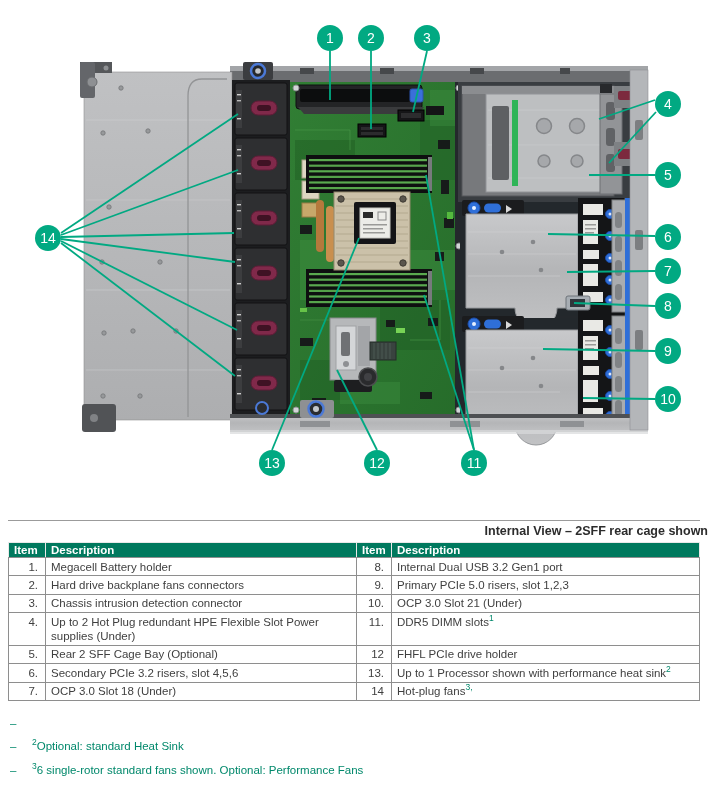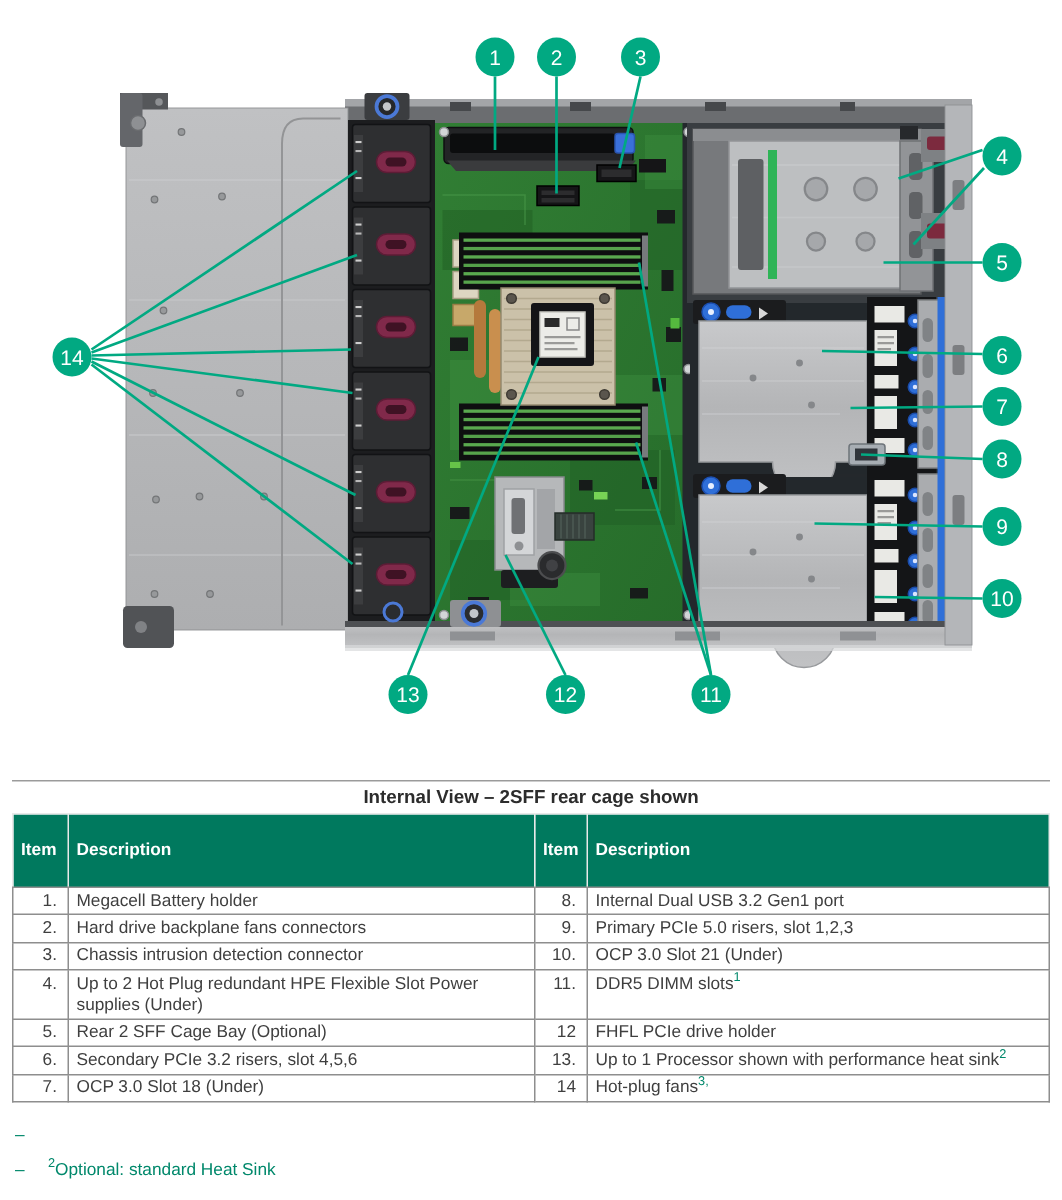--- a/index.html
+++ b/index.html
@@ -5,26 +5,26 @@
   :root{
     --accent:#01A982;
     --header-bg:#00795E;
     --notes-green:#00886B;
   }
   html,body{margin:0;padding:0;background:#fff;}
   body{width:708px;height:800px;font-family:"Liberation Sans",sans-serif;color:#3f3f3f;overflow:hidden;}
   .figure{position:relative;width:708px;height:518px;background:#fff;}
   .figure svg{display:block;}
   .divider{border:none;border-top:1px solid #9b9b9b;margin:2px 8px 0 8px;}
-  .caption-title{text-align:center;font-weight:bold;font-size:12.5px;color:#2c2c2c;margin:3px 0 4px 0;}
+  .caption-title{text-align:right;font-weight:bold;font-size:12.5px;color:#2c2c2c;margin:3px 0 4px 0;}
   table{border-collapse:collapse;margin:0 8px;width:692px;table-layout:fixed;font-size:11.5px;}
   col.c-item-l{width:37px}
   col.c-desc-l{width:311px}
   col.c-item-r{width:35px}
-  th{background:var(--header-bg);color:#fff;text-align:left;padding:18px 5px;font-size:11.5px;font-weight:bold;border:1px solid #e9e9e9;border-bottom:1px solid #8e8e8e;}
+  th{background:var(--header-bg);color:#fff;text-align:left;padding:1px 5px;font-size:11.5px;font-weight:bold;border:1px solid #e9e9e9;border-bottom:1px solid #8e8e8e;}
   td{border:1px solid #8e8e8e;padding:1.5px 5px;vertical-align:top;line-height:1.25;color:#3f3f3f;background:#fff;}
   td.item{text-align:right;padding-right:7px;}
   sup.fn{color:var(--notes-green);font-size:8.5px;line-height:0;vertical-align:super;}
   .notes{margin:15px 8px 0 10px;color:var(--notes-green);font-size:11.5px;}
   .notes-label{font-weight:bold;margin:0 0 9px 0;}
   .note-item{display:flex;margin-bottom:9px;line-height:1.25;}
   .note-dash{width:22px;flex:none;}
 </style>
 </head>
 <body>
@@ -482,15 +482,16 @@
   <div id="notes-list">
       <div class="note-item">
         <span class="note-dash">–</span>
       </div>
       <div class="note-item">
         <span class="note-dash">–</span>
         <span><sup class="fn">2</sup>Optional: standard Heat Sink</span>
       </div>
       <div class="note-item">
         <span class="note-dash">–</span>
+        <span><sup class="fn">3</sup>6 single-rotor standard fans shown. Optional: Performance Fans</span>
       </div>
     </div>
 </div>
 
 </body></html>

